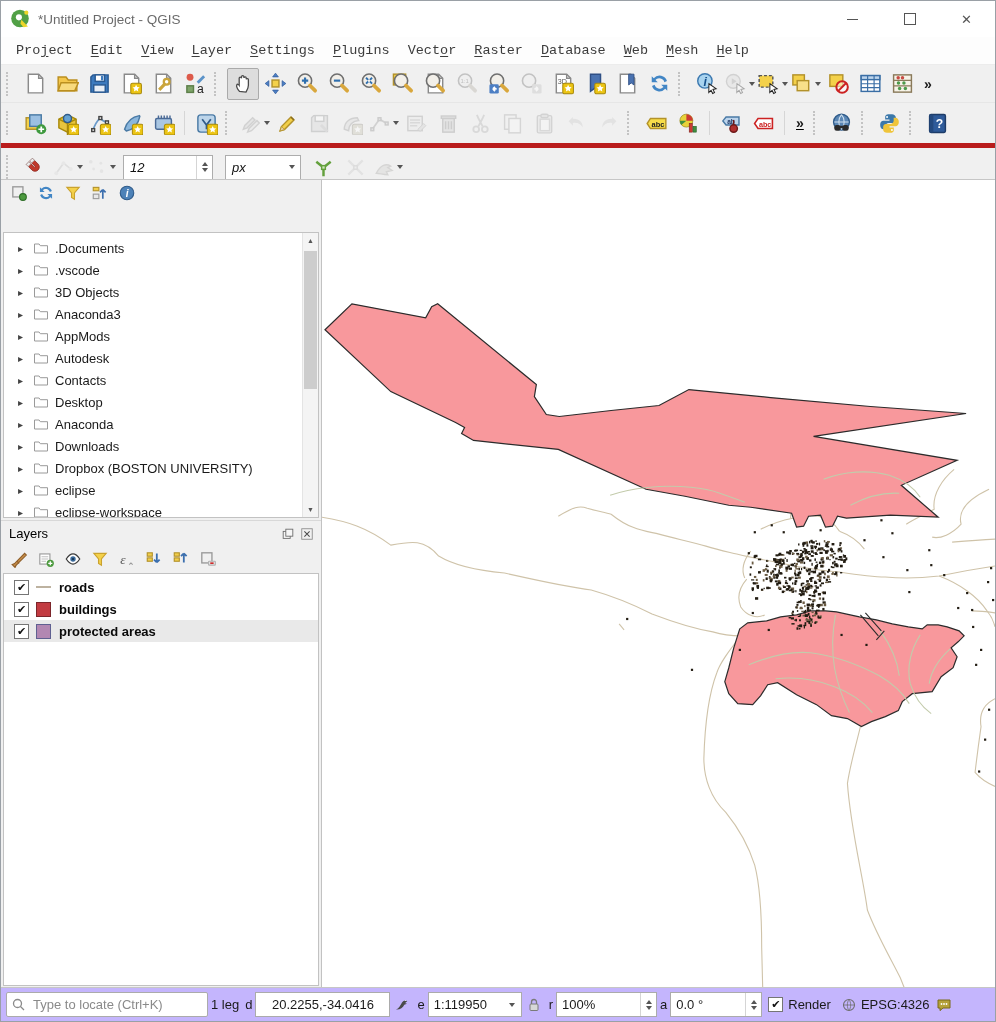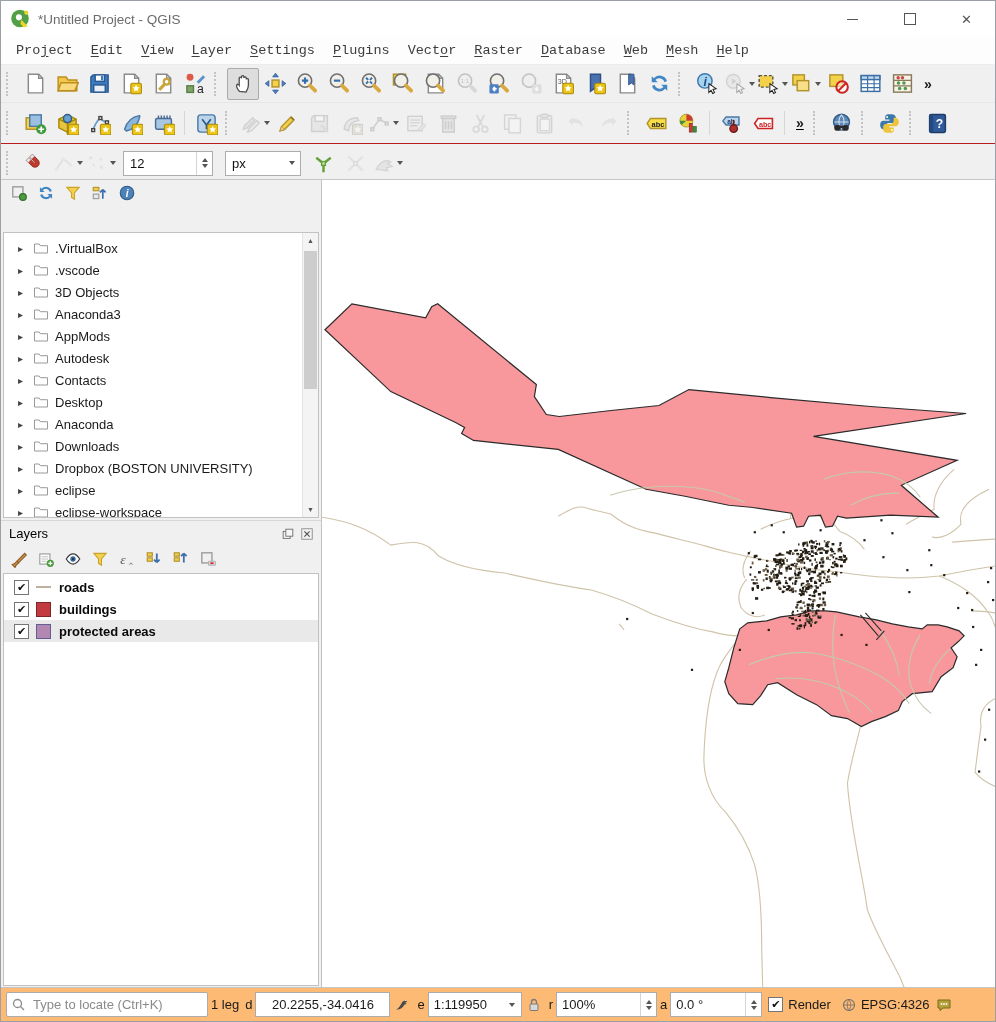--- a/index.html
+++ b/index.html
@@ -14,21 +14,21 @@
   .maxbox{width:10px;height:10px;border:1px solid #555;}
   .closex{font-size:13px;color:#555;}
   
   #menubar{height:27px;background:#fdfdfd;display:flex;align-items:center;font-size:13.5px;color:#3c3c3c;border-bottom:1px solid #ececec;padding-left:6px;}
   .mitem{padding:4px 9px;cursor:default;font-family:Liberation Mono, monospace;}
   .mitem u{text-decoration:underline;text-underline-offset:2px;}
   
   .toolbar{display:flex;align-items:center;background:#f0f0f0;padding-left:2px;}
   #tb1{height:37px;}
   #tb2{height:40px;border-top:1px solid #e6e6e6;text-decoration:underline;}
-  #tb3{height:38px;border-top:1px solid #b91c1c;}
+  #tb3{height:38px;border-top:5px solid #b91c1c;font-style:italic;}
   .tbtn{height:30px;min-width:30px;display:flex;align-items:center;justify-content:center;border:1px solid transparent;border-radius:2px;margin:0 0px;}
   .tbtn svg{width:23px;height:23px;}
   .tbtn.active{background:#dddddd;border-color:#aaa;}
   .tbtn.dim svg{opacity:.35;filter:grayscale(.9);}
   .ddc{width:0;height:0;border-left:3.5px solid transparent;border-right:3.5px solid transparent;border-top:4px solid #555;margin-left:2px;}
   .handle{width:8px;height:24px;border-left:2px dotted #c3c3c3;margin:0 3px;}
   .vsep{width:1px;height:24px;background:#d6d6d6;margin:0 5px;}
   .chev{font-size:14px;font-weight:bold;color:#1a1a1a;padding:0 6px;}
   .spinbox,.combobox{height:23px;background:#fff;border:1px solid #adadad;display:flex;align-items:center;font-size:13px;color:#111;margin:0 6px;}
   .spinbox{width:88px;}
@@ -65,21 +65,21 @@
   #layers-list{top:52px;bottom:2px;padding-top:2px;}
   .lrow{height:22px;display:flex;align-items:center;padding-left:10px;}
   .lrow.sel{background:#e9e9e9;}
   .cb{width:13px;height:13px;background:#fff;border:1px solid #757575;display:flex;align-items:center;justify-content:center;font-size:11px;color:#111;line-height:1;margin-right:7px;}
   .sw{width:15px;height:15px;margin-right:8px;display:flex;align-items:center;}
   .swline{width:15px;height:2px;}
   .swrect{width:13px;height:13px;border-width:1.5px;border-style:solid;}
   .lname{font-weight:bold;font-size:13px;color:#0a0a0a;}
   .lname.ul{}
   
-  #statusbar{position:absolute;left:0;bottom:0;width:994px;height:34px;background:#fdba74;border-top:1px solid #c6c6c6;display:flex;align-items:center;font-size:13px;color:#1a1a1a;padding-left:5px;box-sizing:border-box;}
+  #statusbar{position:absolute;left:0;bottom:0;width:994px;height:34px;background:#c4b5fd;border-top:1px solid #c6c6c6;display:flex;align-items:center;font-size:13px;color:#1a1a1a;padding-left:5px;box-sizing:border-box;}
   .locate{width:200px;height:23px;background:#fff;border:1px solid #ababab;border-radius:2px;display:flex;align-items:center;flex-shrink:0;}
   .locate .ph{color:#8a8a8a;margin-left:2px;}
   .sico{width:18px;height:18px;display:flex;align-items:center;justify-content:center;margin:0 3px;flex-shrink:0;}
   .sico svg{width:16px;height:16px;}
   .frag{margin:0 3px;white-space:nowrap;flex-shrink:0;}
   .sbox{height:23px;background:#fff;border:1px solid #ababab;display:flex;align-items:center;flex-shrink:0;}
   .sbox .val{flex:1;text-align:center;padding:0 3px;white-space:nowrap;}
   .coordb{width:133px;}
   .scaleb{width:92px;}
   .magb{width:99px;}
@@ -758,21 +758,21 @@
             </span>
           </div>
         <div class="whitebox" id="browser-tree">
             <div class="trow">
               <span class="tarrow">▸</span>
               <span class="ficon">
                 <svg viewBox="0 0 16 14">
                   <path d="M1.5 3h4.6l1.2 1.7h7.2V12H1.5z" fill="#fefefe" stroke="#9a9a9a"></path>
                 </svg>
               </span>
-              <span>.VirtualBox</span>
+              <span>.Documents</span>
             </div>
             <div class="trow">
               <span class="tarrow">▸</span>
               <span class="ficon">
                 <svg viewBox="0 0 16 14">
                   <path d="M1.5 3h4.6l1.2 1.7h7.2V12H1.5z" fill="#fefefe" stroke="#9a9a9a"></path>
                 </svg>
               </span>
               <span>.vscode</span>
             </div>

